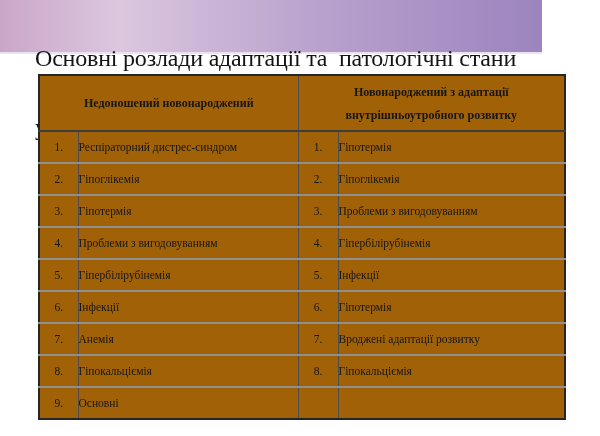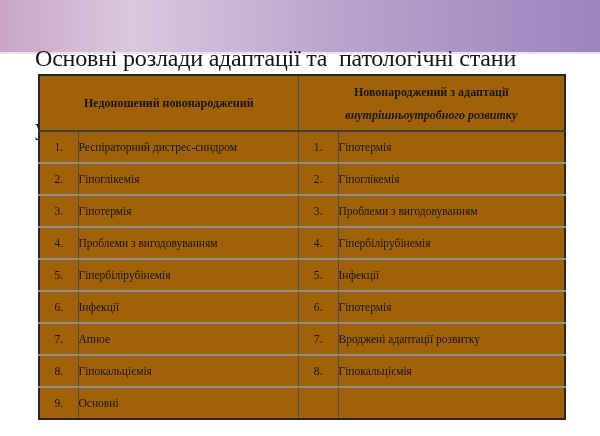--- a/index.html
+++ b/index.html
@@ -9,21 +9,21 @@
     height: 436px;
     background: #ffffff;
     overflow: hidden;
     font-family: "Liberation Serif", serif;
     position: relative;
   }
   .band {
     position: absolute;
     top: 0;
     left: 0;
-    width: 600px;
+    width: 542px;
     height: 52px;
     border-bottom: 2px solid #eae2f0;
   }
   .title {
     position: absolute;
     top: 1px;
     left: 35px;
     color: #141414;
     font-size: 24px;
     line-height: 23px;
@@ -55,21 +55,21 @@
     border-bottom: 2px solid #3d3d3d;
   }
   table.cmp tbody tr { height: 32px; }
   table.cmp tbody td {
     border-top: 2px solid #8f8f8f;
     font-size: 11.5px;
   }
   td.num { text-align: center; }
   td.txt { padding-left: 9px; margin-left: 20px; }
   .hdr-line { line-height: 14px; }
-  .hdr-line + .hdr-line { margin-top: 9px; font-style: italic; }
+  .hdr-line + .hdr-line { margin-top: 9px; }
 </style>
 </head>
 <body>
 
 <div class="band" style="background: linear-gradient(90deg, rgb(201, 166, 200) 0%, rgb(220, 199, 223) 22%, rgb(185, 162, 205) 58%, rgb(156, 132, 190) 100%);">
   <div class="title">
     <div>Основні розлади адаптації та  патологічні стани</div>
     <div>у  дітей з малою масою тіла при народженні</div>
   </div>
 </div>
@@ -130,21 +130,21 @@
 
   <tr>
     <td class="num">6.</td>
     <td class="txt">Інфекції</td>
     <td class="num">6.</td>
     <td class="txt">Гіпотермія</td>
   </tr>
 
   <tr>
     <td class="num">7.</td>
-    <td class="txt">Апное</td>
+    <td class="txt">Анемія</td>
     <td class="num">7.</td>
     <td class="txt">Вроджені адаптації розвитку</td>
   </tr>
 
   <tr>
     <td class="num">8.</td>
     <td class="txt">Гіпокальціємія</td>
     <td class="num">8.</td>
     <td class="txt">Гіпокальціємія</td>
   </tr>

